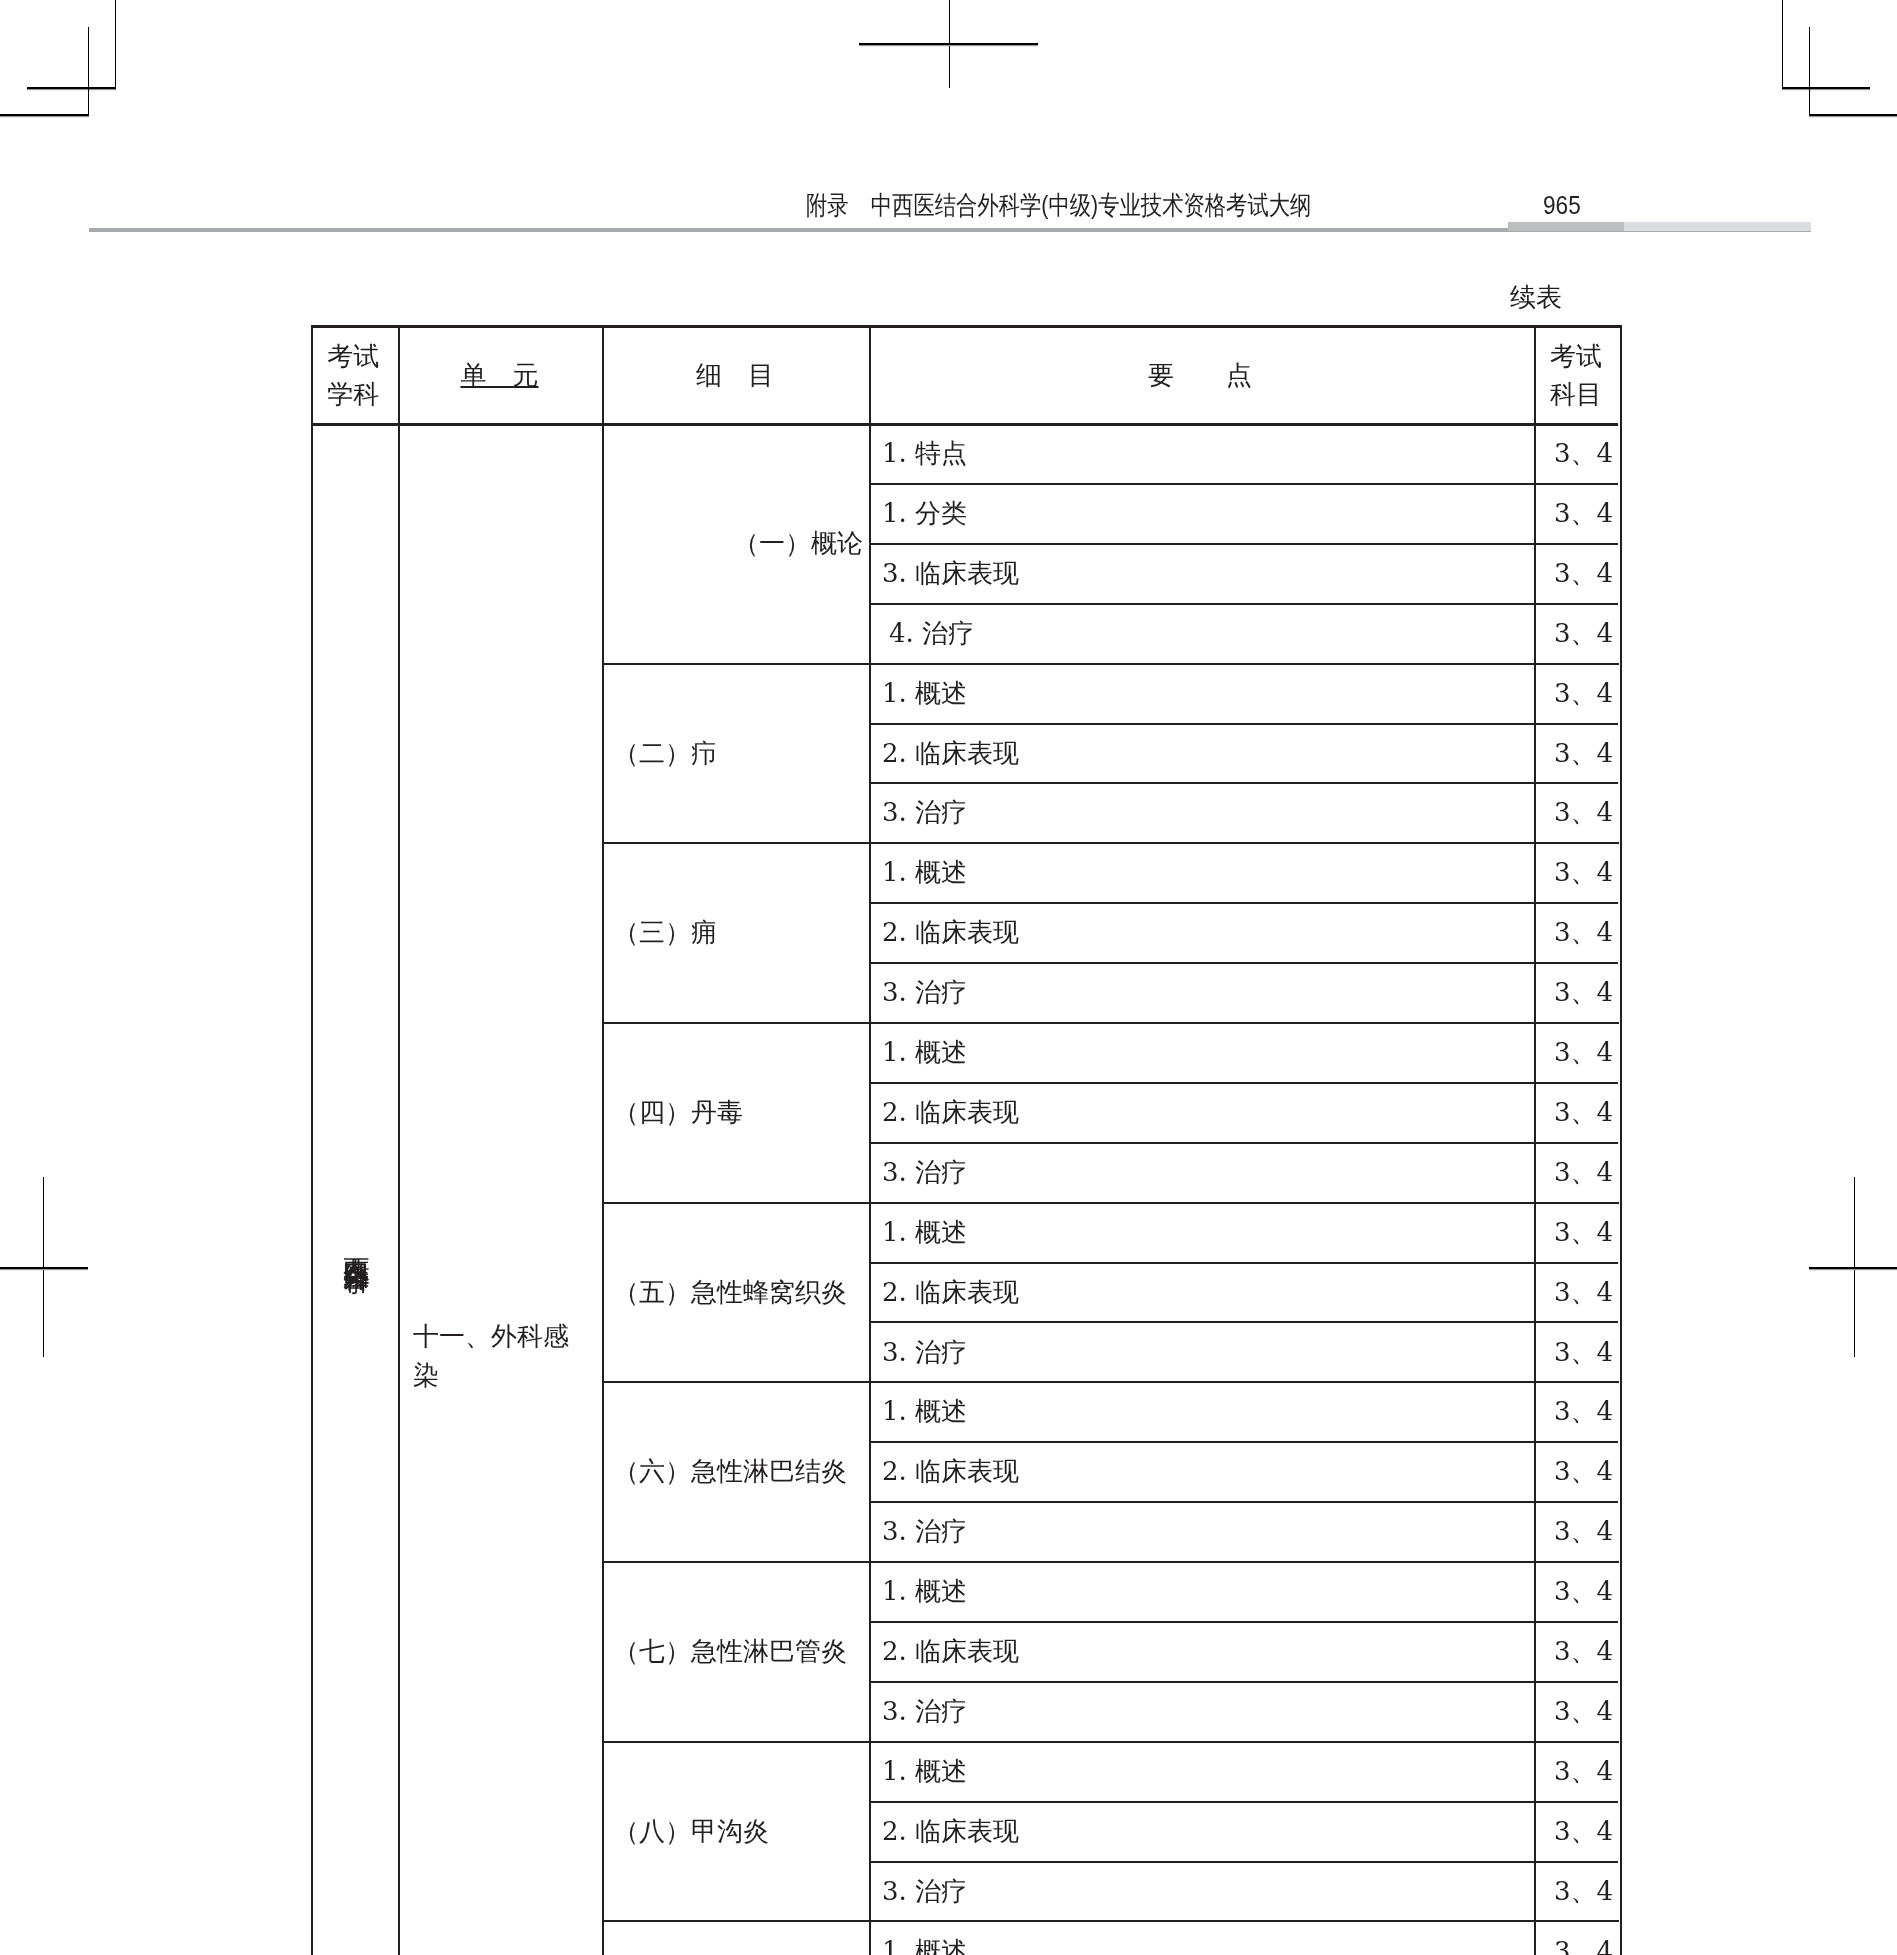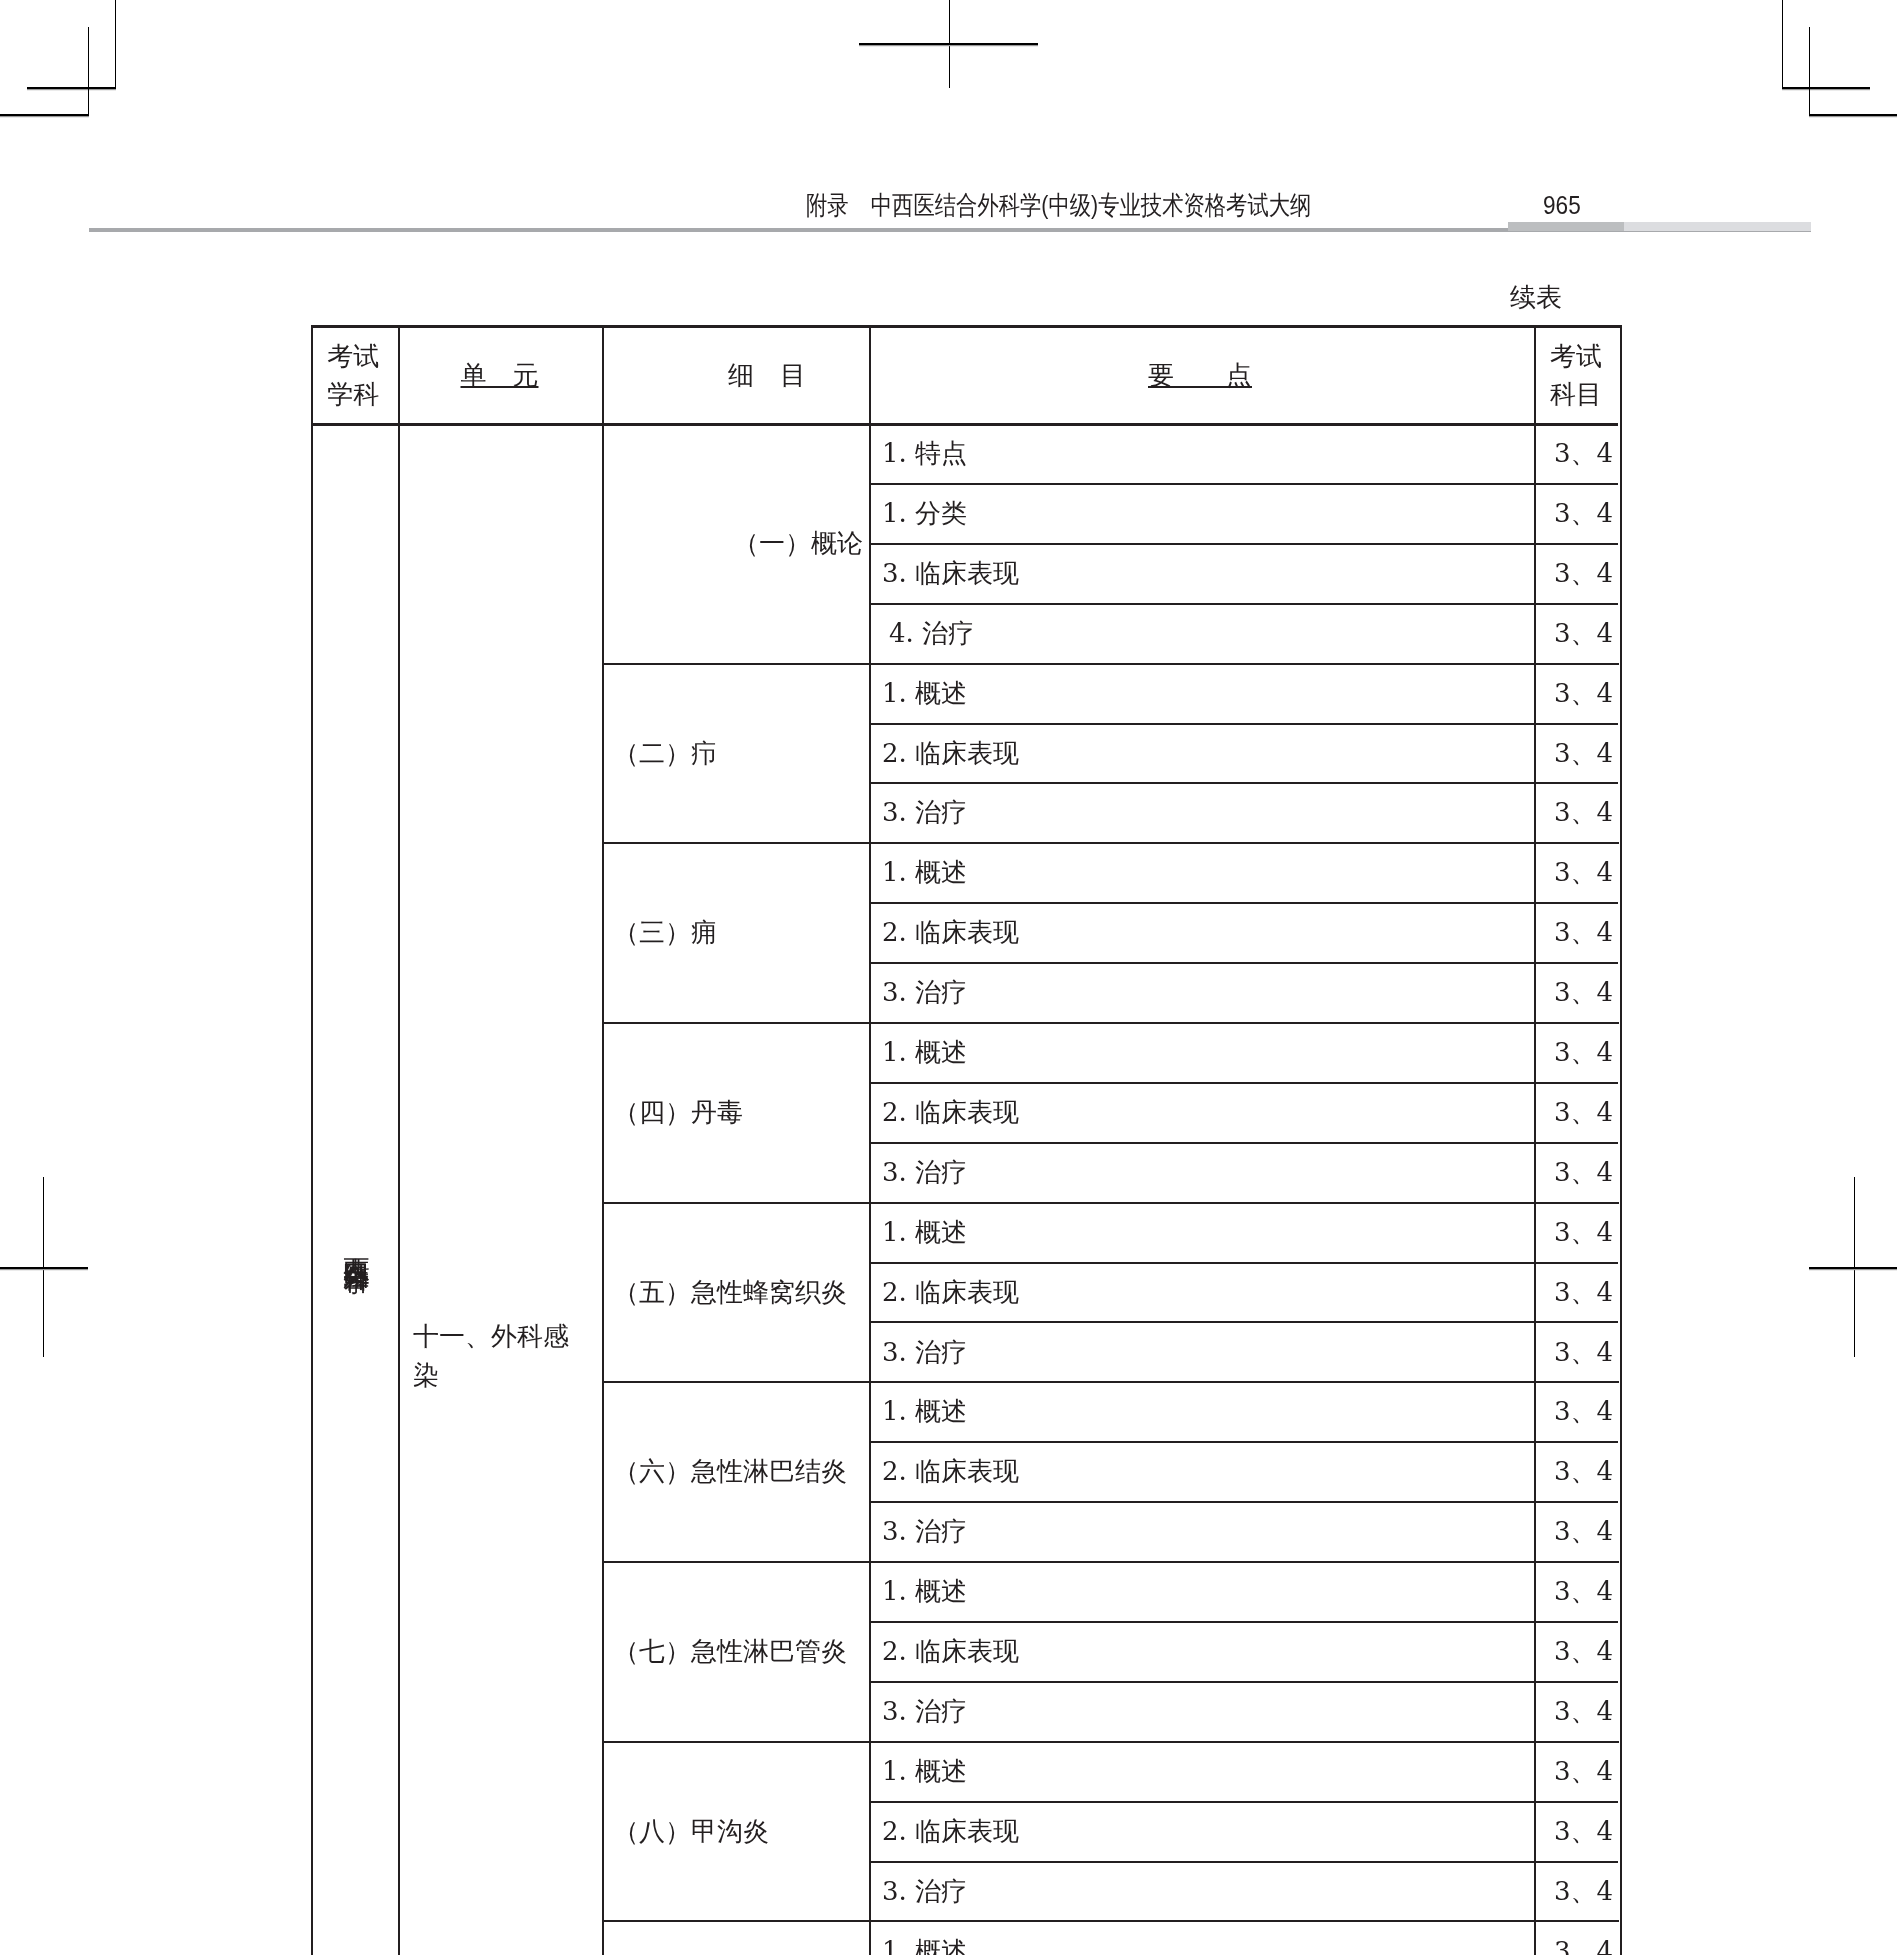--- a/index.html
+++ b/index.html
@@ -70,22 +70,22 @@
 
 <div id="tbl" class="tbl">
     <div class="line-h" style="left: 0px; top: 95px; width: 1305px; height: 2.7px;"></div>
     <div class="line-v" style="left: 85px; top: 0px; height: 1953px;"></div>
     <div class="line-v" style="left: 289px; top: 0px; height: 1953px;"></div>
     <div class="line-v" style="left: 556px; top: 0px; height: 1953px;"></div>
     <div class="line-v" style="left: 1221px; top: 0px; height: 1953px;"></div>
     <div class="hdr" style="left: -2.7px; top: 0px; width: 86px; height: 94px; white-space: pre-line;">考试
 学科</div>
     <div class="hdr" style="left: 86px; top: 0px; width: 201px; height: 94px; white-space: pre-line; text-decoration: underline;">单　元</div>
-    <div class="hdr" style="left: 290px; top: 0px; width: 264px; height: 94px; white-space: pre-line; padding-left: 32px;">细　目</div>
-    <div class="hdr" style="left: 556px; top: 0px; width: 662px; height: 94px; white-space: pre-line; text-decoration: underline;">要　　点</div>
+    <div class="hdr" style="left: 290px; top: 0px; width: 264px; height: 94px; white-space: pre-line;">细　目</div>
+    <div class="hdr" style="left: 556px; top: 0px; width: 662px; height: 94px; white-space: pre-line;">要　　点</div>
     <div class="hdr" style="left: 1221px; top: 0px; width: 84px; height: 94px; white-space: pre-line;">考试
 科目</div>
     <div class="vtext" style="left: 26px; top: 909px; height: 203px; line-height: 35px; text-orientation: upright;">中西医结合外科学</div>
     <div class="cell-text" style="left: 100px; top: 989px; width: 176px; white-space: normal; line-height: 39px;">十一、外科感染</div>
     <div class="line-h" style="left: 290px; top: 335px; width: 1016px;"></div>
     <div class="cell-text" style="left: 300px; width: 250px; white-space: nowrap; top: 200px; line-height: 31px; text-align: right;">（一）概论</div>
     <div class="line-h" style="left: 556px; top: 155px; width: 749px;"></div>
     <div class="cell-text" style="left: 569px; top: 110px;">1. 特点</div>
     <div class="cell-text" style="left: 1241px; top: 110px;">3、4</div>
     <div class="line-h" style="left: 556px; top: 215px; width: 749px;"></div>

